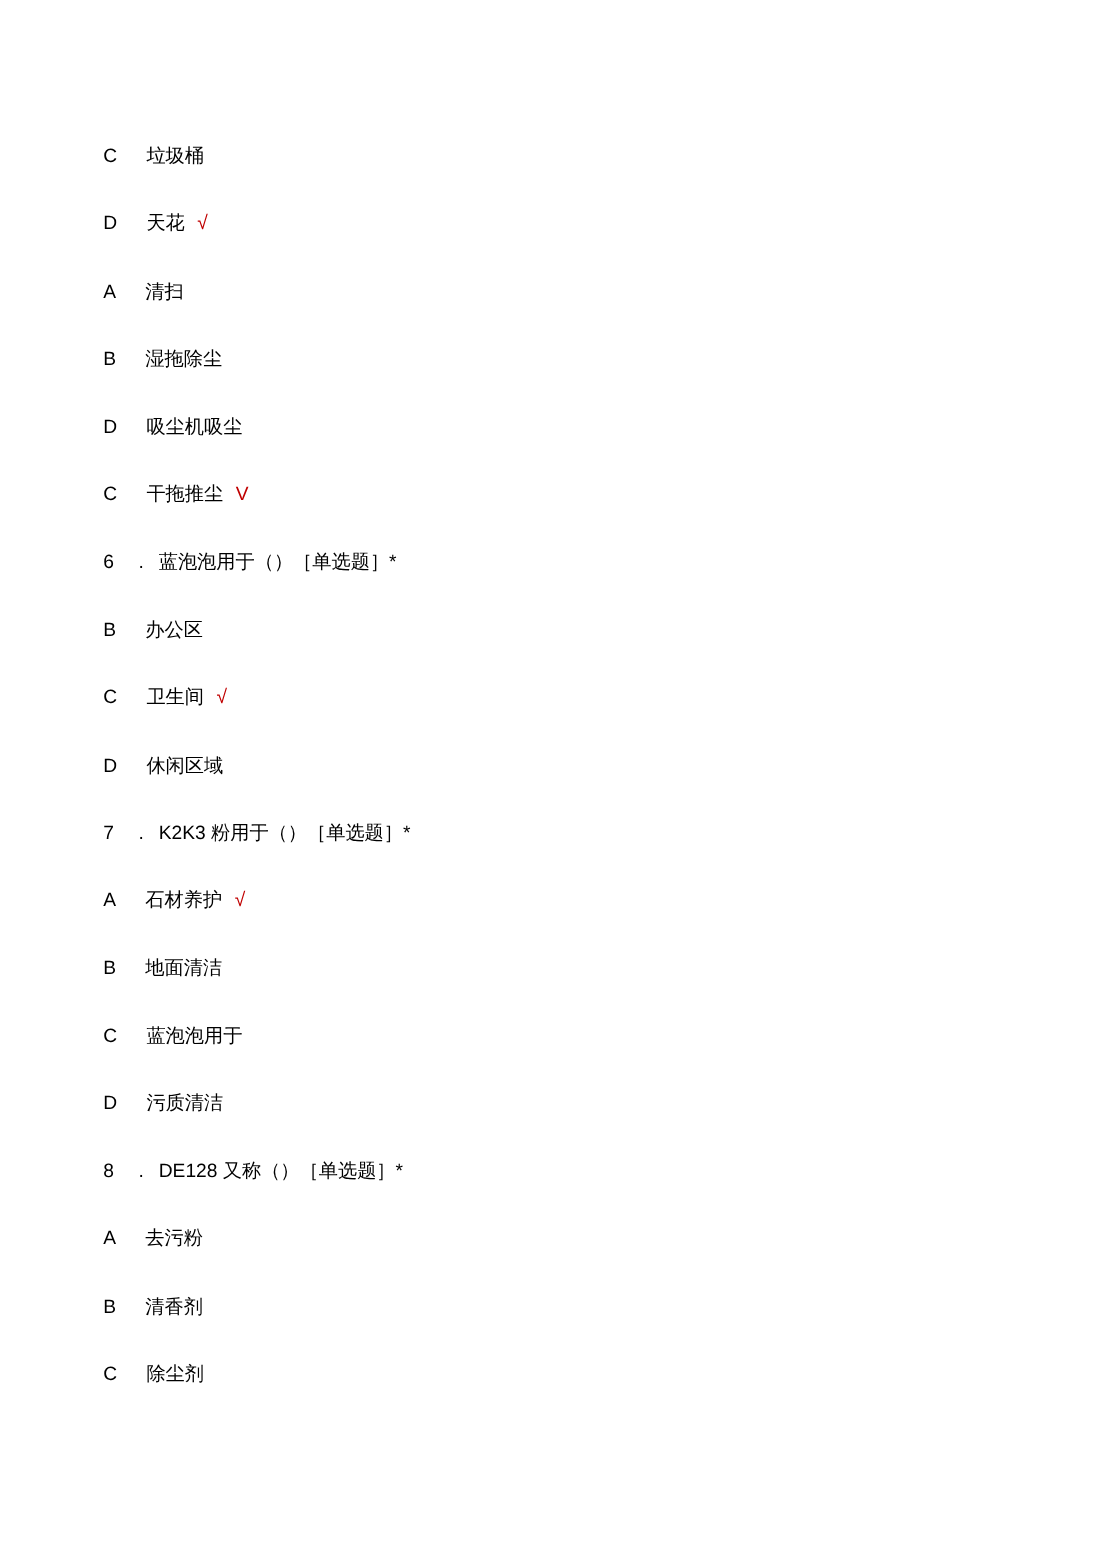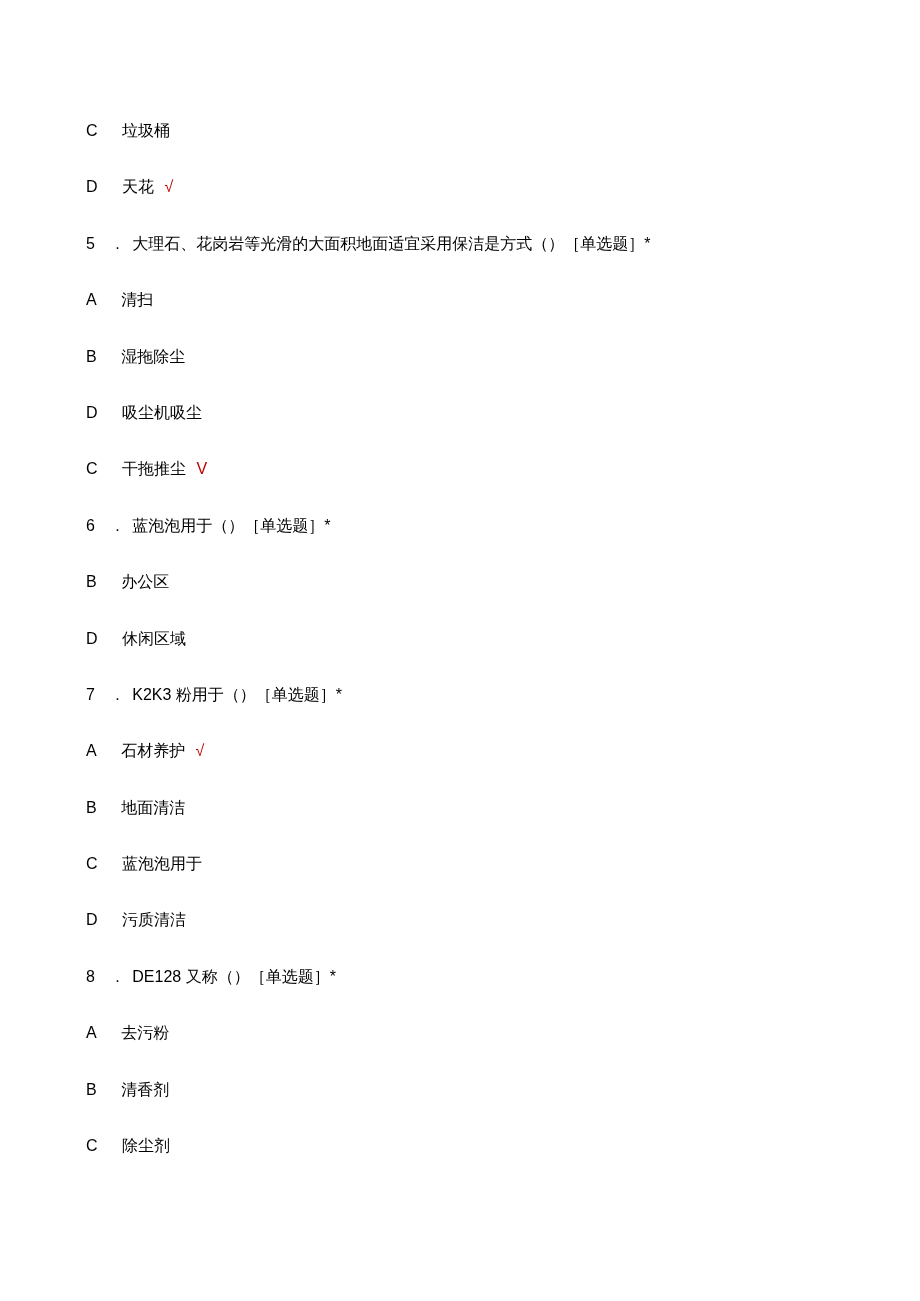--- a/index.html
+++ b/index.html
@@ -50,25 +50,20 @@
     <span class="opt-label">C</span>
     <span class="opt-text">垃圾桶</span>
     <span class="mark"></span>
   </div>
   <div class="line">
     <span class="opt-label">D</span>
     <span class="opt-text">天花</span>
     <span class="mark">√</span>
   </div>
 
-  <div class="ques-line">
-    <span class="num">5</span>
-    <span class="dot">.</span>
-    <span>大理石、花岗岩等光滑的大面积地面适宜采用保洁是方式（）［单选题］*</span>
-  </div>
   <div class="line">
     <span class="opt-label">A</span>
     <span class="opt-text">清扫</span>
     <span class="mark"></span>
   </div>
   <div class="line">
     <span class="opt-label">B</span>
     <span class="opt-text">湿拖除尘</span>
     <span class="mark"></span>
   </div>
@@ -85,20 +80,25 @@
 
   <div class="ques-line">
     <span class="num">6</span>
     <span class="dot">.</span>
     <span>蓝泡泡用于（）［单选题］*</span>
   </div>
   <div class="line">
     <span class="opt-label">B</span>
     <span class="opt-text">办公区</span>
     <span class="mark"></span>
+  </div>
+  <div class="line">
+    <span class="opt-label">C</span>
+    <span class="opt-text">卫生间</span>
+    <span class="mark">√</span>
   </div>
   <div class="line">
     <span class="opt-label">D</span>
     <span class="opt-text">休闲区域</span>
     <span class="mark"></span>
   </div>
 
   <div class="ques-line">
     <span class="num">7</span>
     <span class="dot">.</span>

